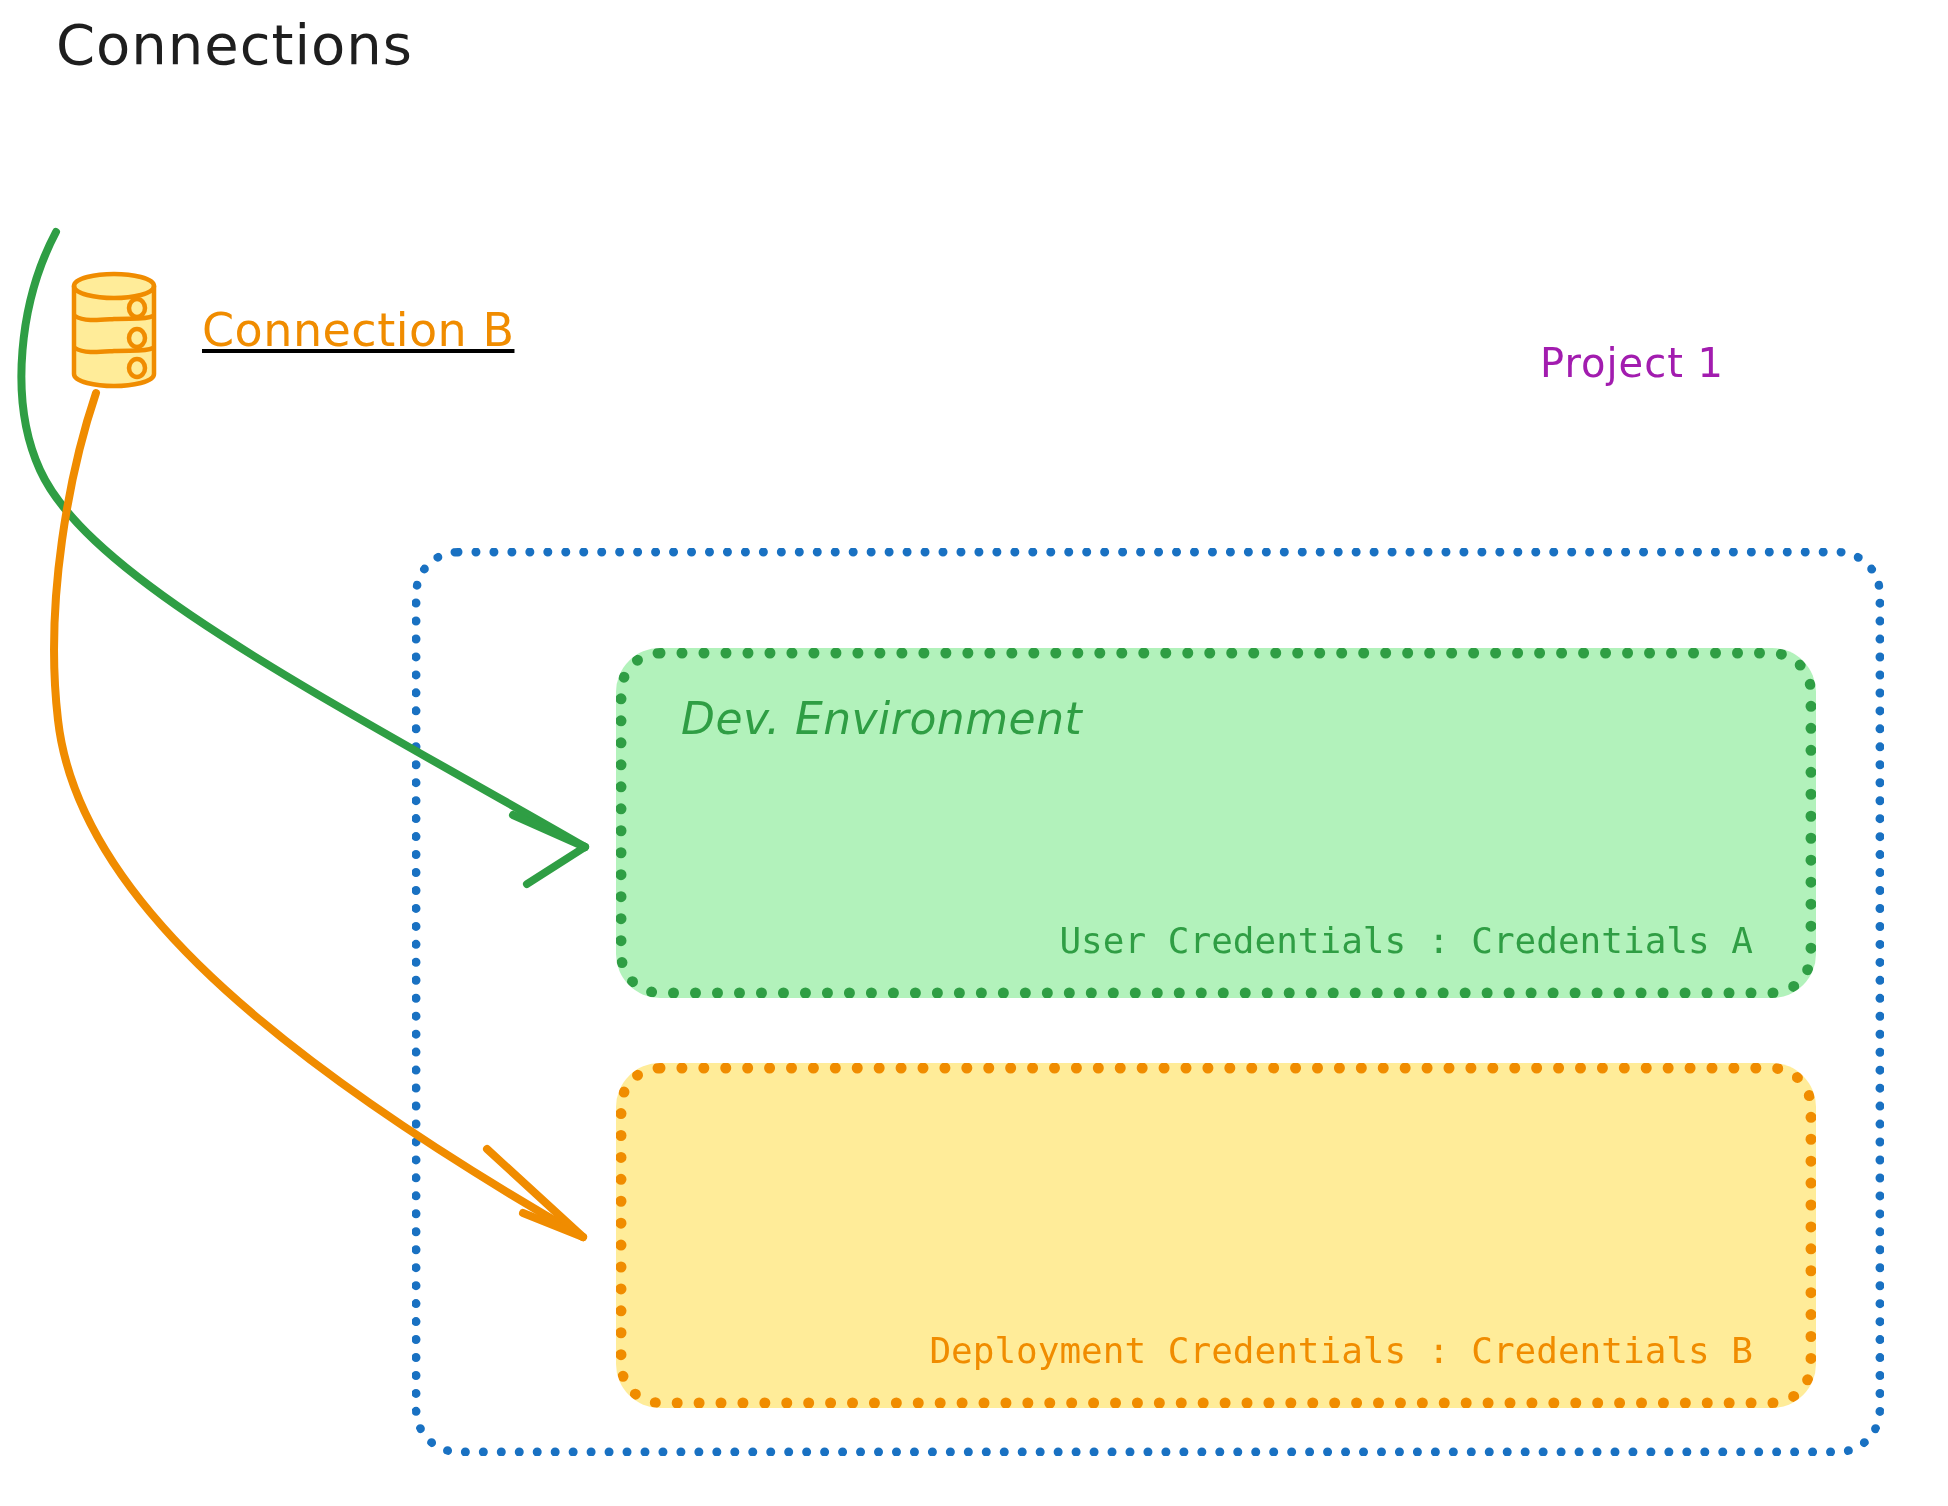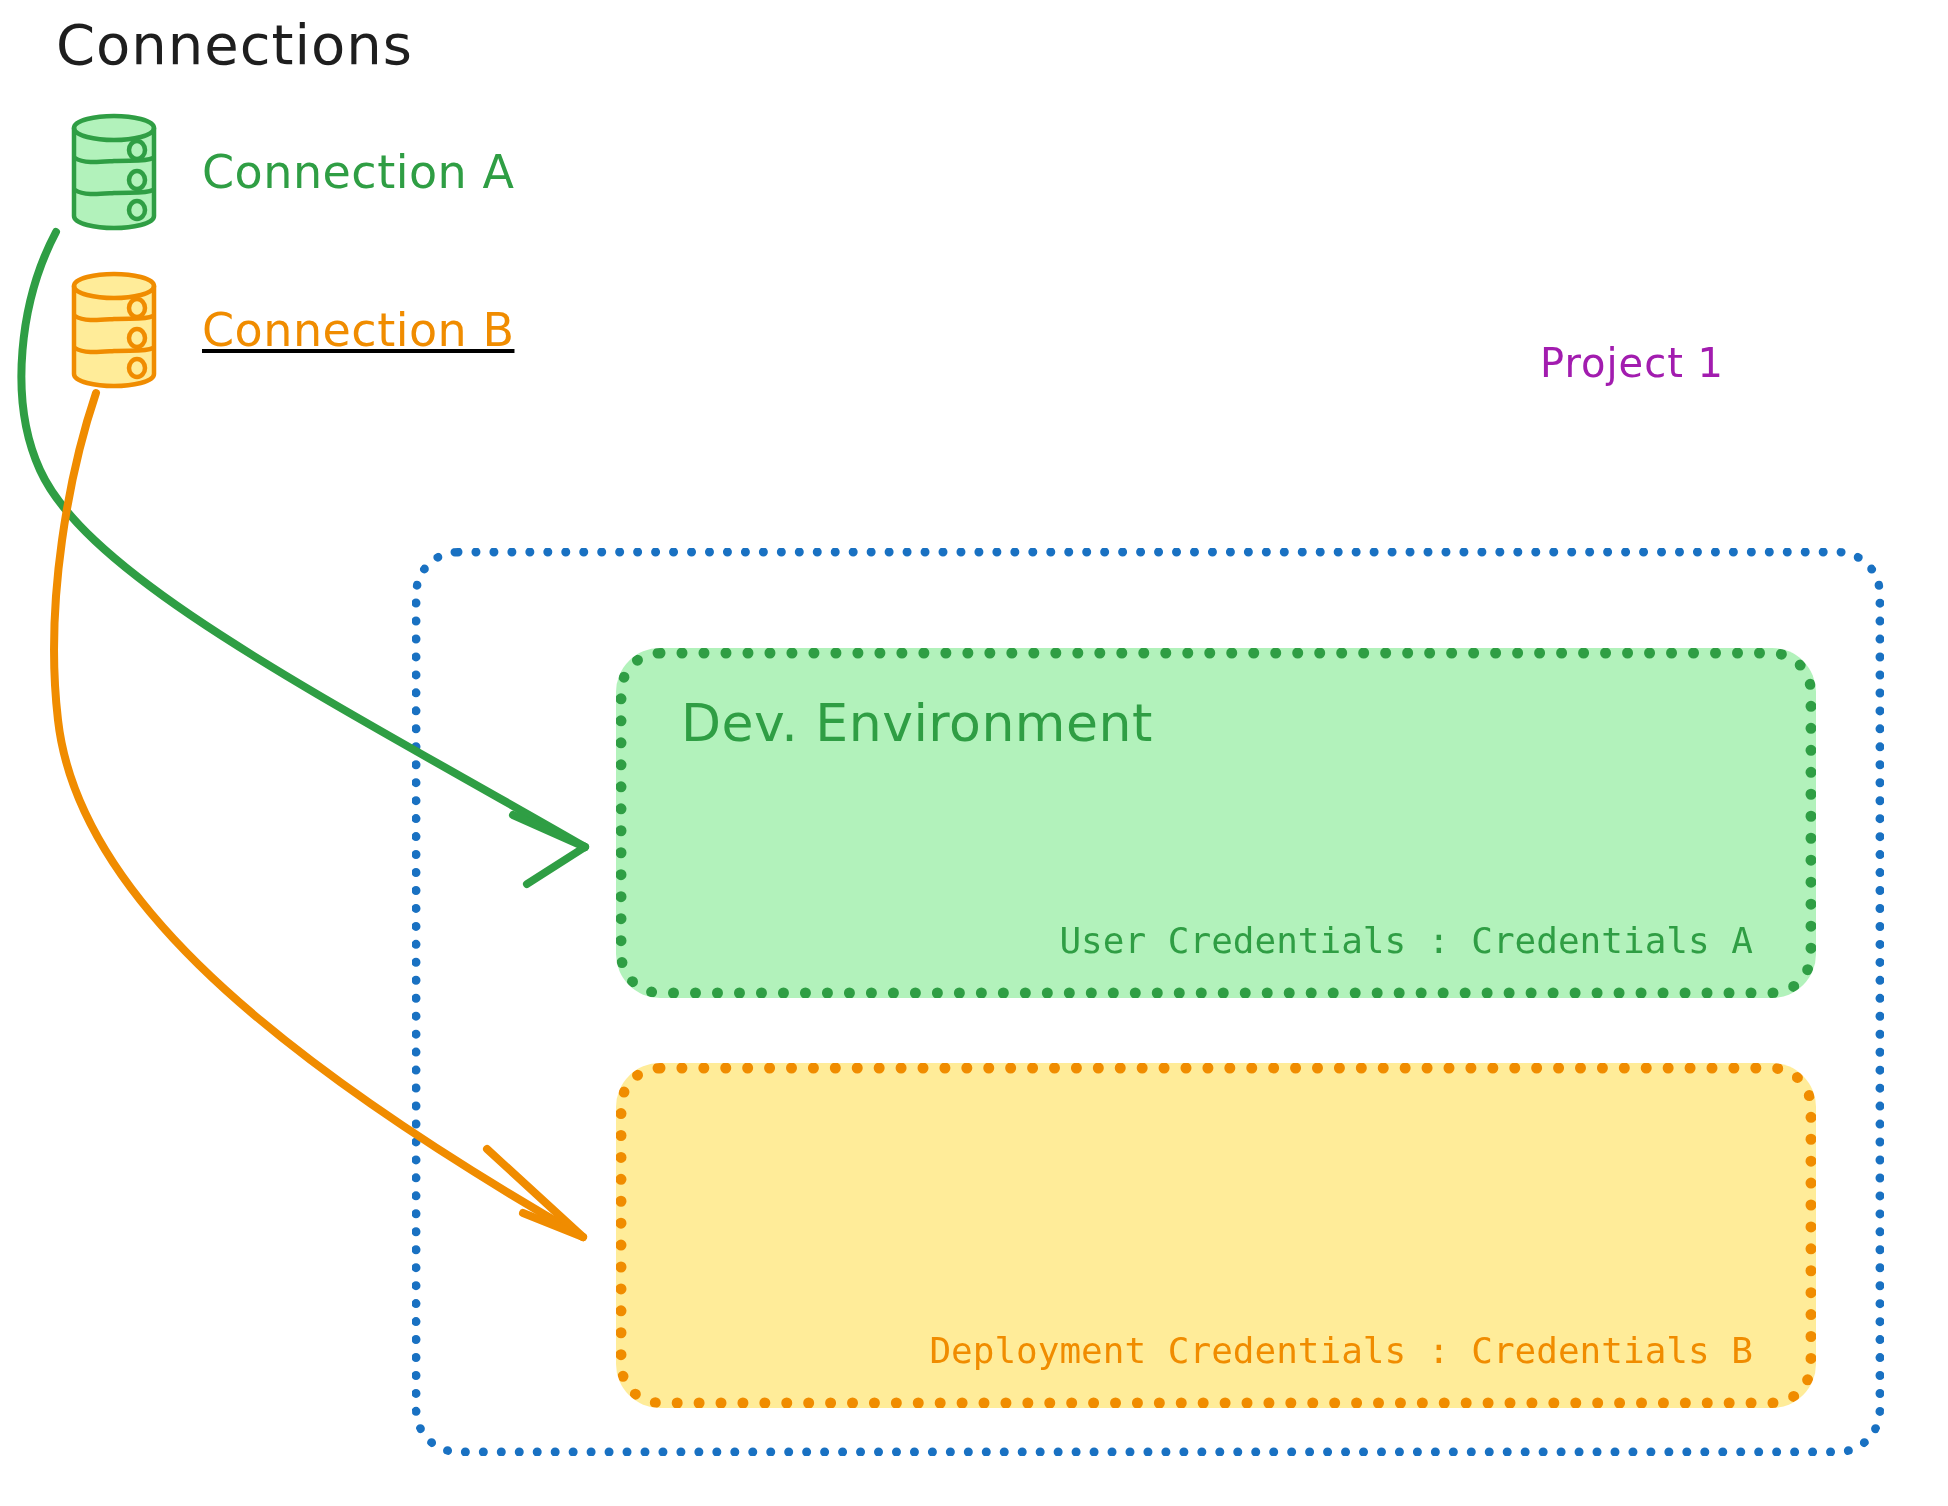--- a/index.html
+++ b/index.html
@@ -104,23 +104,24 @@
     width: 1200px;
     height: 345px;
     border-color: #f08c00;
     background: #ffec99;
   }
 
   .env-title {
     position: absolute;
     left: 54px;
     top: 34px;
-    font-size: 52px;
+    font-size: 44px;
     letter-spacing: 0.5px;
     white-space: nowrap;
+    font-style: italic;
   }
   #dev-env-title { color: #2f9e44; }
   #prod-env-title { color: #f08c00; }
 
   .env-cred {
     position: absolute;
     right: 52px;
     bottom: 26px;
     font-size: 36px;
     white-space: nowrap;
@@ -137,34 +138,20 @@
     pointer-events: none;
   }
 </style>
 </head>
 <body>
 
 <div class="canvas">
 
   <div id="connections-title" class="hand">Connections</div>
 
-  <div class="conn-row" id="conn-row-a">
-    <svg class="db-icon" viewBox="0 0 96 120">
-      <g fill="#b2f2bb" stroke="#2f9e44" stroke-width="4.5" stroke-linecap="round" stroke-linejoin="round">
-        <path d="M8 16 C8 8, 30 4, 48 4 C66 4, 88 8, 88 16 L88 104 C88 112, 66 116, 48 116 C30 116, 8 112, 8 104 Z"></path>
-        <path d="M8 16 C8 24, 30 28, 48 28 C66 28, 88 24, 88 16" fill="none"></path>
-        <path d="M9 46 C18 52, 34 50, 48 49 C64 48, 80 50, 87 46" fill="none"></path>
-        <path d="M9 78 C18 84, 34 82, 48 81 C64 80, 80 82, 87 78" fill="none"></path>
-        <ellipse cx="71" cy="38" rx="8" ry="9" fill="none"></ellipse>
-        <ellipse cx="71" cy="68" rx="8" ry="9" fill="none"></ellipse>
-        <ellipse cx="71" cy="98" rx="8" ry="9" fill="none"></ellipse>
-      </g>
-    </svg>
-    <span class="conn-label hand" id="conn-label-a">Connection A</span>
-  </div>
 
   <div class="conn-row" id="conn-row-b">
     <svg class="db-icon" viewBox="0 0 96 120">
       <g fill="#ffec99" stroke="#f08c00" stroke-width="4.5" stroke-linecap="round" stroke-linejoin="round">
         <path d="M8 16 C8 8, 30 4, 48 4 C66 4, 88 8, 88 16 L88 104 C88 112, 66 116, 48 116 C30 116, 8 112, 8 104 Z"></path>
         <path d="M8 16 C8 24, 30 28, 48 28 C66 28, 88 24, 88 16" fill="none"></path>
         <path d="M9 46 C18 52, 34 50, 48 49 C64 48, 80 50, 87 46" fill="none"></path>
         <path d="M9 78 C18 84, 34 82, 48 81 C64 80, 80 82, 87 78" fill="none"></path>
         <ellipse cx="71" cy="38" rx="8" ry="9" fill="none"></ellipse>
         <ellipse cx="71" cy="68" rx="8" ry="9" fill="none"></ellipse>

